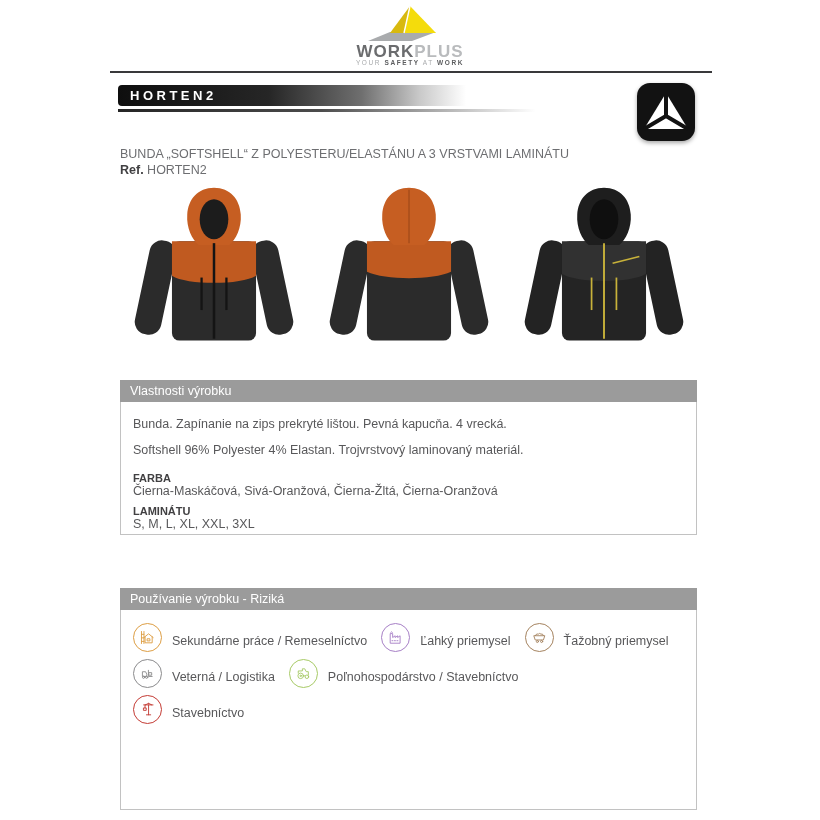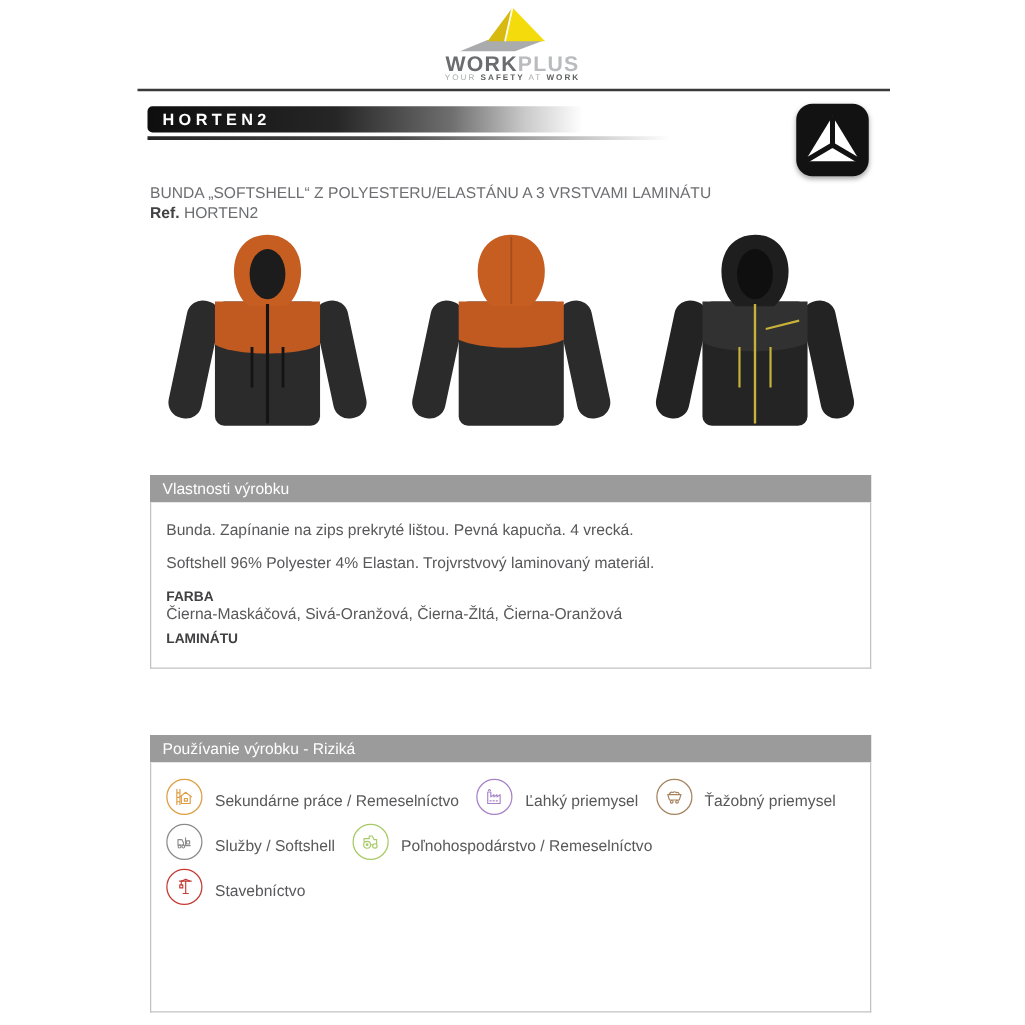--- a/index.html
+++ b/index.html
@@ -152,20 +152,21 @@
   </div>
 
   <div class="section props">
     <div class="section-header">Vlastnosti výrobku</div>
     <div class="section-body">
       <p class="l1">Bunda. Zapínanie na zips prekryté lištou. Pevná kapucňa. 4 vrecká.</p>
       <p class="l2">Softshell 96% Polyester 4% Elastan. Trojvrstvový laminovaný materiál.</p>
       <div class="lbl">FARBA</div>
       <div class="val">Čierna-Maskáčová, Sivá-Oranžová, Čierna-Žltá, Čierna-Oranžová</div>
       <div class="lbl">LAMINÁTU</div>
+      <div class="val">S, M, L, XL, XXL, 3XL</div>
     </div>
   </div>
 
   <div class="section risks">
     <div class="section-header">Používanie výrobku - Riziká</div>
     <div class="section-body">
 
       <div class="risk-row">
         <div class="risk-item">
           <span class="risk-icon" style="color: rgb(221, 158, 68);">
@@ -205,33 +206,33 @@
         <div class="risk-item">
           <span class="risk-icon" style="color: rgb(139, 139, 141);">
             <svg viewBox="0 0 24 24">
                 <path d="M4.8,15.5 V9.5 H9.3 L11,13 V15.5 Z"></path>
                 <path d="M13.3,7.5 V16.2 H18.6"></path>
                 <rect x="14.3" y="10.8" width="3.6" height="3.6"></rect>
                 <circle cx="6.5" cy="17.3" r="1.6"></circle>
                 <circle cx="10.8" cy="17.3" r="1.6"></circle>
               </svg>
           </span>
-          <span class="risk-label">Služby / Softshell</span>
+          <span class="risk-label">Veterná / Logistika</span>
         </div>
         <div class="risk-item">
           <span class="risk-icon" style="color: rgb(167, 202, 102);">
             <svg viewBox="0 0 24 24">
                 <circle cx="8" cy="15.3" r="3.9"></circle>
                 <circle cx="8" cy="15.3" r="1"></circle>
                 <circle cx="16.8" cy="16.6" r="2.5"></circle>
                 <path d="M4.6,11.4 V8.4 H10.4 V5.4 H13.8 L15.8,9.4 H18.8 V14.2"></path>
                 <path d="M11.8,15.3 H14.4"></path>
               </svg>
           </span>
-          <span class="risk-label">Poľnohospodárstvo / Remeselníctvo</span>
+          <span class="risk-label">Poľnohospodárstvo / Stavebníctvo</span>
         </div>
       </div>
 
       <div class="risk-row">
         <div class="risk-item">
           <span class="risk-icon" style="color: rgb(196, 59, 52);">
             <svg viewBox="0 0 24 24">
                 <path d="M13.5,5.5 V19.5 M10.5,19.5 H16.5"></path>
                 <path d="M6.5,5.5 H19.8"></path>
                 <path d="M13.5,3.3 L9,5.5 M13.5,3.3 L18,5.5"></path>

